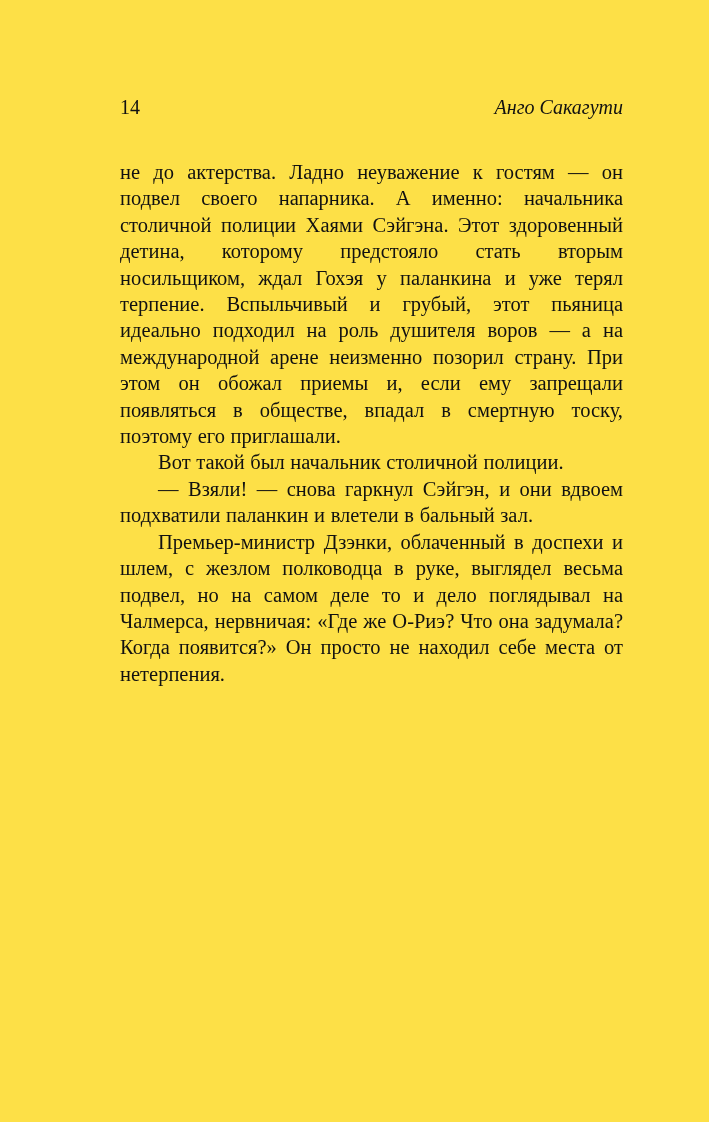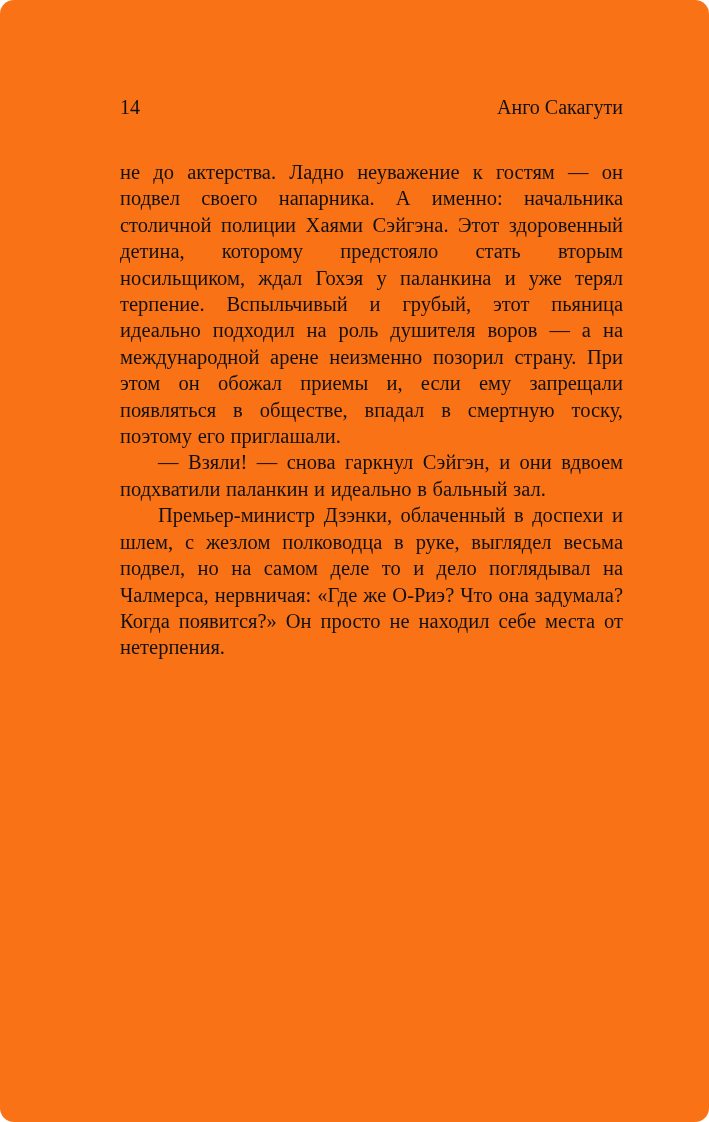--- a/index.html
+++ b/index.html
@@ -12,35 +12,35 @@
     height: 1122px;
     overflow: hidden;
     font-family: "Liberation Serif", "DejaVu Serif", serif;
     color: #111111;
   }
   .page {
     box-sizing: border-box;
     width: 709px;
     height: 1122px;
     padding: 95px 86px 40px 120px;
-    background: #f97316;
-    border-radius: 14px;
+    background: #fde047;
   }
   .running-head {
     display: flex;
     justify-content: space-between;
     align-items: baseline;
     font-size: 20px;
     line-height: 24px;
     margin-bottom: 40px;
   }
   .running-head .page-num {
     font-style: normal;
   }
   .running-head .author {
+    font-style: italic;
   }
   .text-block {
     font-size: 20.5px;
     line-height: 26.4px;
     text-align: justify;
     hyphens: auto;
     -webkit-hyphens: auto;
     word-spacing: 0.5px;
   }
   .text-block p {
@@ -57,17 +57,18 @@
 
 <div class="page">
 
   <header class="running-head">
     <span class="page-num">14</span>
     <span class="author">Анго Сакагути</span>
   </header>
 
   <main class="text-block">
     <p class="no-indent">не до актерства. Ладно неуважение к гостям — он подвел своего напарника. А именно: начальника столичной полиции Хаями Сэйгэна. Этот здоровенный детина, которому предстояло стать вторым носильщиком, ждал Гохэя у паланкина и уже терял терпение. Вспыльчивый и грубый, этот пьяница идеально подходил на роль душителя воров — а на международной арене неизменно позорил страну. При этом он обожал приемы и, если ему запрещали появляться в обществе, впадал в смертную тоску, поэтому его приглашали.</p>
-    <p>— Взяли! — снова гаркнул Сэйгэн, и они вдвоем подхватили паланкин и идеально в бальный зал.</p>
+    <p>Вот такой был начальник столичной полиции.</p>
+    <p>— Взяли! — снова гаркнул Сэйгэн, и они вдвоем подхватили паланкин и влетели в бальный зал.</p>
     <p>Премьер-министр Дзэнки, облаченный в доспехи и шлем, с жезлом полководца в руке, выглядел весьма подвел, но на самом деле то и дело поглядывал на Чалмерса, нервничая: «Где же О-Риэ? Что она задумала? Когда появится?» Он просто не находил себе места от нетерпения.</p>
   </main>
 
 </div>
 
 </body></html>

